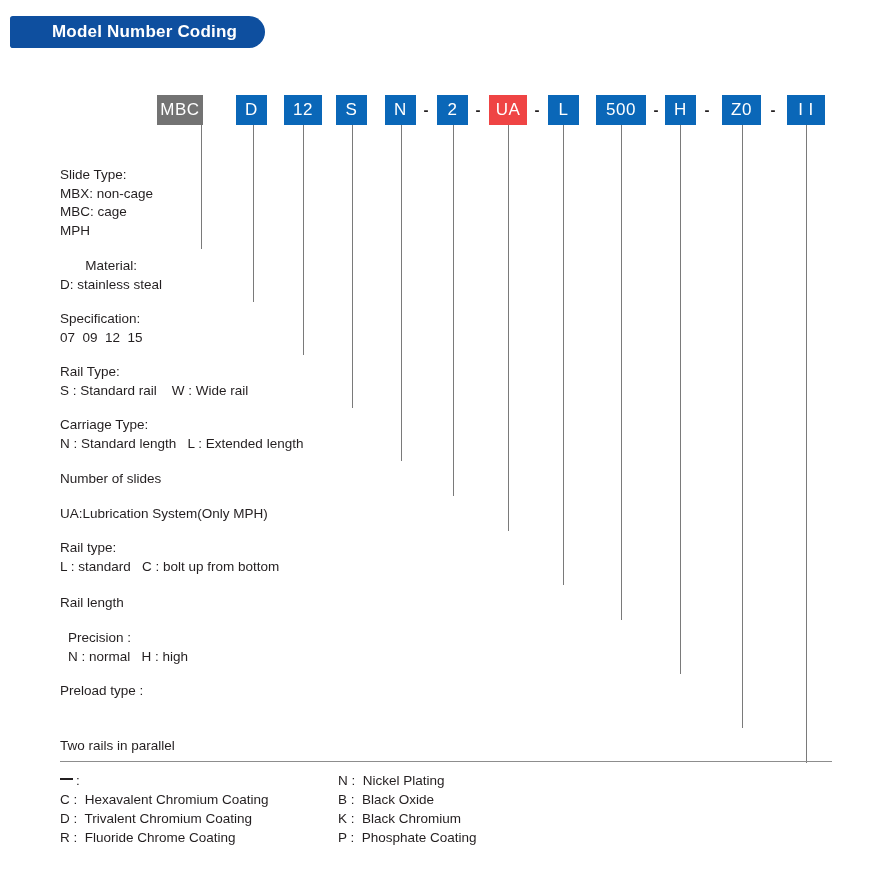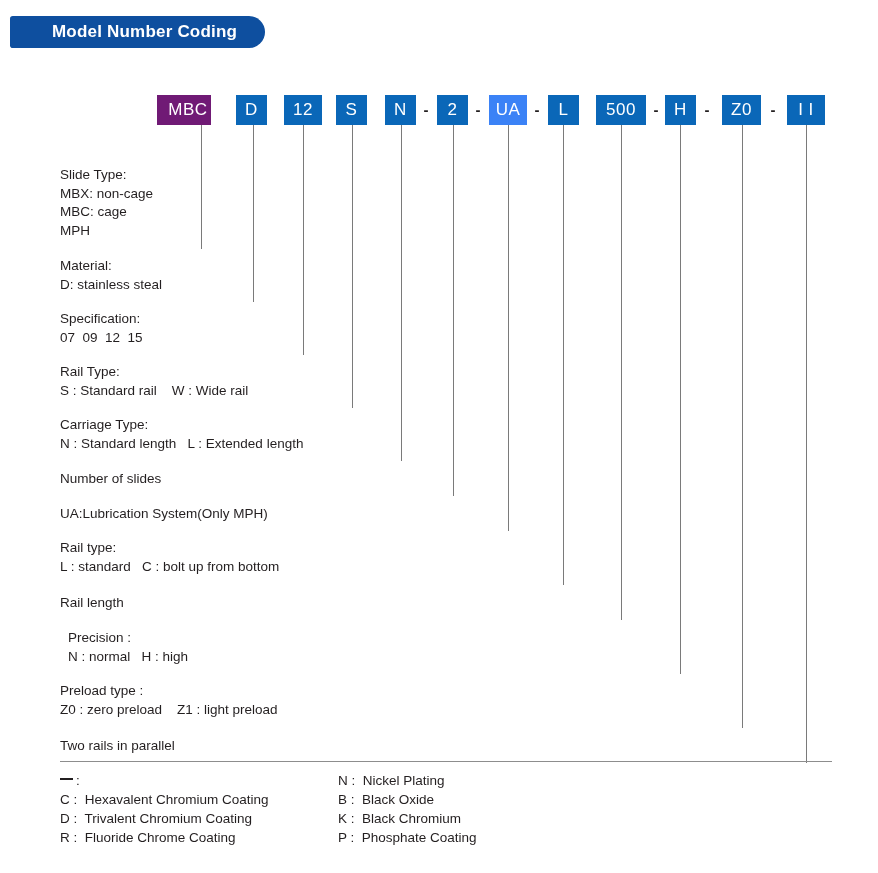--- a/index.html
+++ b/index.html
@@ -131,29 +131,29 @@
 </head>
 <body>
 
 <div id="page">
 
   <div id="header-badge" style="background: rgb(14, 79, 159);">
     <span class="title-text">Model Number Coding</span>
   </div>
 
   <div id="code-row">
-      <div class="code-box" style="left: 157px; width: 46px; background: #701a75; padding-left: 8px;">MBC</div>
+      <div class="code-box" style="left: 157px; width: 46px; background: #737373;">MBC</div>
       <div class="code-box" style="left: 236px; width: 31px; background: rgb(10, 103, 184);">D</div>
       <div class="code-box" style="left: 284px; width: 38px; background: rgb(10, 103, 184);">12</div>
       <div class="code-box" style="left: 336px; width: 31px; background: rgb(10, 103, 184);">S</div>
       <div class="code-box" style="left: 385px; width: 31px; background: rgb(10, 103, 184);">N</div>
       <div class="code-dash" style="left: 419px; width: 14px;">-</div>
       <div class="code-box" style="left: 437px; width: 31px; background: rgb(10, 103, 184);">2</div>
       <div class="code-dash" style="left: 471px; width: 14px;">-</div>
-      <div class="code-box" style="left: 489px; width: 38px; background: #3b82f6;">UA</div>
+      <div class="code-box" style="left: 489px; width: 38px; background: #ef4444;">UA</div>
       <div class="code-dash" style="left: 530px; width: 14px;">-</div>
       <div class="code-box" style="left: 548px; width: 31px; background: rgb(10, 103, 184);">L</div>
       <div class="code-box" style="left: 596px; width: 50px; background: rgb(10, 103, 184);">500</div>
       <div class="code-dash" style="left: 649px; width: 14px;">-</div>
       <div class="code-box" style="left: 665px; width: 31px; background: rgb(10, 103, 184);">H</div>
       <div class="code-dash" style="left: 700px; width: 14px;">-</div>
       <div class="code-box" style="left: 722px; width: 39px; background: rgb(10, 103, 184);">Z0</div>
       <div class="code-dash" style="left: 766px; width: 14px;">-</div>
       <div class="code-box" style="left: 787px; width: 38px; background: rgb(10, 103, 184);">I I</div>
       <div class="code-box" style="left: 845px; width: 31px; background: rgb(10, 103, 184);">C</div>
@@ -175,21 +175,21 @@
     </div>
 
   <div id="legend">
       <div class="legend-row" style="top: 166px;">
         <div class="row-text">Slide Type:</div>
         <div class="row-text">MBX: non-cage</div>
         <div class="row-text">MBC: cage</div>
         <div class="row-text">MPH</div>
       </div>
       <div class="row-rule" style="top: 249px; left: 60px; width: 201px; position: absolute;"></div>
-      <div class="legend-row" style="top: 257px;">
+      <div class="legend-row" style="top: 257px; text-align: center;">
         <div class="row-text">Material:</div>
         <div class="row-text">D: stainless steal</div>
       </div>
       <div class="row-rule" style="top: 302px; left: 60px; width: 253px; position: absolute;"></div>
       <div class="legend-row" style="top: 310px;">
         <div class="row-text">Specification:</div>
         <div class="row-text">07  09  12  15</div>
       </div>
       <div class="row-rule" style="top: 355px; left: 60px; width: 303px; position: absolute;"></div>
       <div class="legend-row" style="top: 363px;">
@@ -219,21 +219,20 @@
         <div class="row-text">Rail length</div>
       </div>
       <div class="row-rule" style="top: 620px; left: 60px; width: 621px; position: absolute;"></div>
       <div class="legend-row" style="top: 629px; margin-left: 8px;">
         <div class="row-text">Precision :</div>
         <div class="row-text">N : normal   H : high</div>
       </div>
       <div class="row-rule" style="top: 674px; left: 60px; width: 680px; position: absolute;"></div>
       <div class="legend-row" style="top: 682px;">
         <div class="row-text">Preload type :</div>
-        <div class="row-text">Z0 : zero preload    Z1 : light preload</div>
       </div>
       <div class="row-rule" style="top: 728px; left: 60px; width: 742px; position: absolute;"></div>
       <div class="legend-row" style="top: 737px;">
         <div class="row-text">Two rails in parallel</div>
       </div>
       <div class="row-rule" style="top: 763px; left: 60px; width: 806px; position: absolute;"></div>
       <div class="legend-row" style="top: 771px;">
         <div class="st-grid">
           <div class="st-line"><span class="st-col-a"><span class="dash-glyph"></span><span>:</span></span><span class="st-col-b">N :  Nickel Plating</span></div>
           <div class="st-line"><span class="st-col-a"><span>C :  </span><span>Hexavalent Chromium Coating</span></span><span class="st-col-b">B :  Black Oxide</span></div>

